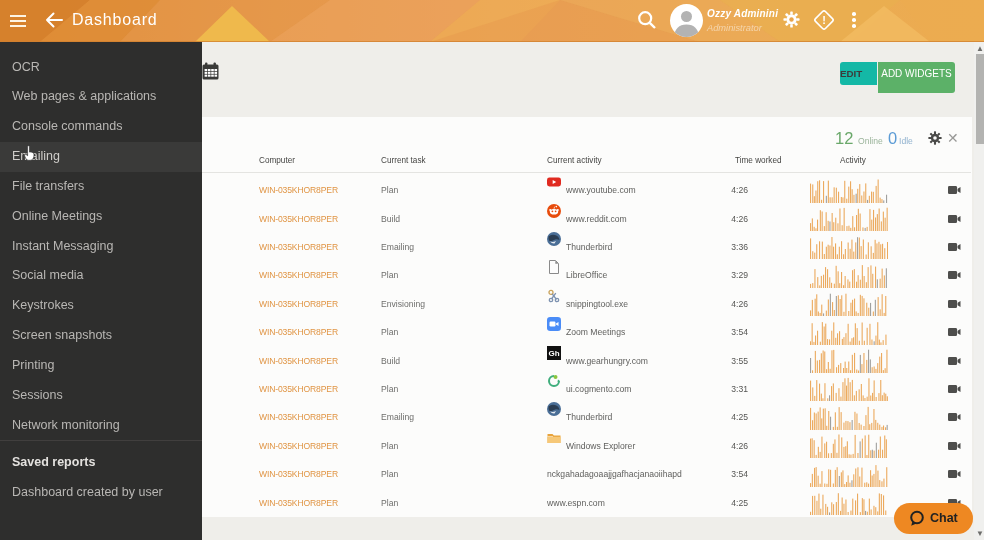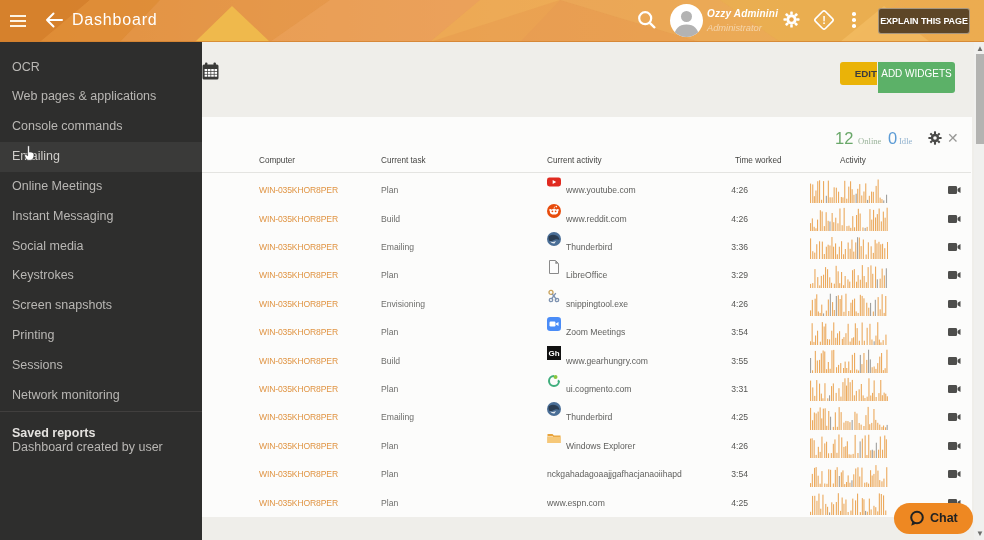--- a/index.html
+++ b/index.html
@@ -19,32 +19,32 @@
 .dots3 div { width:3.6px; height:3.6px; border-radius:50%; background:#fff; margin-bottom:2.6px; }
 .explain { position:absolute; left:878px; top:8px; width:92px; height:26px; background:#5d4627;
   border:1px solid rgba(255,248,235,0.45); border-radius:3px; color:#fff; font-size:9px;
   font-weight:bold; text-align:center; line-height:24px; white-space:nowrap; letter-spacing:-0.1px; }
 #sidebar { position:absolute; left:0; top:42px; width:202px; height:498px; background:#2e2e2d; z-index:5; }
 #sidebar ul { list-style:none; padding-top:10.5px; }
 #sidebar li { height:29.85px; line-height:29.85px; padding-left:12px; color:#b9b7b4; font-size:12.5px; }
 #sidebar li.hl { background:#3a3a39; color:#cfcdca; }
 .sdiv { border-top:1px solid #413f3e; margin-top:0px; }
 .saved { padding-left:12px; color:#e4e2df; font-size:12.5px; font-weight:bold; margin-top:14px; }
-.dcbu { padding-left:12px; color:#b9b7b4; font-size:12.5px; margin-top:0; }
+.dcbu { padding-left:12px; color:#b9b7b4; font-size:12.5px; margin-top:16px; }
 #cursor { position:absolute; left:24px; top:145px; z-index:6; }
 .calic { position:absolute; left:202px; top:62px; z-index:6; }
-.btn-edit { position:absolute; left:840px; top:62px; width:37px; height:23px; background:#eab308;
-  border-radius:3px 0 0 3px; color:#3c3c3c; font-weight:bold; font-size:9.8px; text-align:right; line-height:23px; }
+.btn-edit { position:absolute; left:840px; top:62px; width:37px; height:23px; background:#14b8a6;
+  border-radius:3px 0 0 3px; color:#3c3c3c; font-weight:bold; font-size:9.8px; text-align:left; line-height:23px; }
 .btn-add { position:absolute; left:878px; top:62px; width:77px; height:31px; background:#5cb168;
   border-radius:0 3px 3px 0; color:#fff; font-weight:normal; font-size:10px; text-align:center; line-height:23px; }
 #panel { position:absolute; left:202px; top:117px; width:770px; height:400px; background:#fcfcfb; }
 .stat { position:absolute; top:129px; font-size:16.5px; }
 .s12 { left:835px; color:#6aa86a; }
 .s0 { left:888px; color:#5b9bd5; }
-.slab { position:absolute; top:136px; font-size:8.6px;font-family:Liberation Serif, serif; }
+.slab { position:absolute; top:136px; font-size:8.6px; }
 .sonline { left:858px; color:#9bb49b; }
 .sidle { left:899px; color:#92b3cf; }
 .pgear { position:absolute; left:928px; top:131px; }
 .px { position:absolute; left:947px; top:132px; color:#999997; font-size:14px; line-height:13px; }
 .thead { position:absolute; top:156px; font-size:8.2px; color:#464644; }
 .hline { position:absolute; left:202px; top:172px; width:769px; border-top:1px solid #e4e4e1; }
 .row { position:absolute; left:202px; width:770px; height:28.4px; font-size:8.6px; }
 .row span { position:absolute; top:50%; transform:translateY(-50%); }
 .comp { left:57px; color:#e09545; letter-spacing:-0.15px; }
 .task { left:179px; color:#6e6e6c; }
@@ -124,21 +124,20 @@
     </svg>
 <svg class="diam" width="24" height="24" viewBox="0 0 24 24">
       <rect x="5" y="5" width="14" height="14" rx="2" transform="rotate(45 12 12)" fill="none" stroke="#fff" stroke-width="1.6"></rect>
       <text x="12" y="16" text-anchor="middle" fill="#fff" font-size="11" font-weight="bold">!</text>
     </svg>
 <div class="dots3">
       <div></div>
       <div></div>
       <div></div>
     </div>
-<div class="explain">EXPLAIN THIS PAGE</div>
 </div>
 <svg class="calic" width="17" height="19" viewBox="0 0 17 19">
     <rect x="0.5" y="2.5" width="16" height="15" rx="1.5" fill="#3a3a38"></rect>
     <rect x="3" y="0.5" width="2.4" height="4" rx="1" fill="#3a3a38"></rect>
     <rect x="11.5" y="0.5" width="2.4" height="4" rx="1" fill="#3a3a38"></rect>
     <rect x="2" y="6" width="13" height="10" fill="#3a3a38"></rect>
 <g fill="#fff">
 <rect x="2.6" y="7" width="2.6" height="2.1"></rect>
       <rect x="5.9" y="7" width="2.6" height="2.1"></rect>
       <rect x="9.2" y="7" width="2.6" height="2.1"></rect>
@@ -843,20 +842,21 @@
     <rect x="70.8" y="3.0" width="1.1" height="21.0" fill="#ecaa5e"></rect>
     <rect x="73.0" y="4.4" width="1.1" height="19.6" fill="#ecaa5e"></rect>
     <rect x="75.2" y="19.5" width="1.1" height="4.5" fill="#ecaa5e"></rect>
   </svg>
 <div id="sidebar">
 <ul>
       <li>OCR</li>
       <li>Web pages &amp; applications</li>
       <li>Console commands</li>
       <li class="hl">Emailing</li>
+      <li>File transfers</li>
       <li>Online Meetings</li>
       <li>Instant Messaging</li>
       <li>Social media</li>
       <li>Keystrokes</li>
       <li>Screen snapshots</li>
       <li>Printing</li>
       <li>Sessions</li>
       <li>Network monitoring</li>
     </ul>
 <div class="sdiv"></div>

